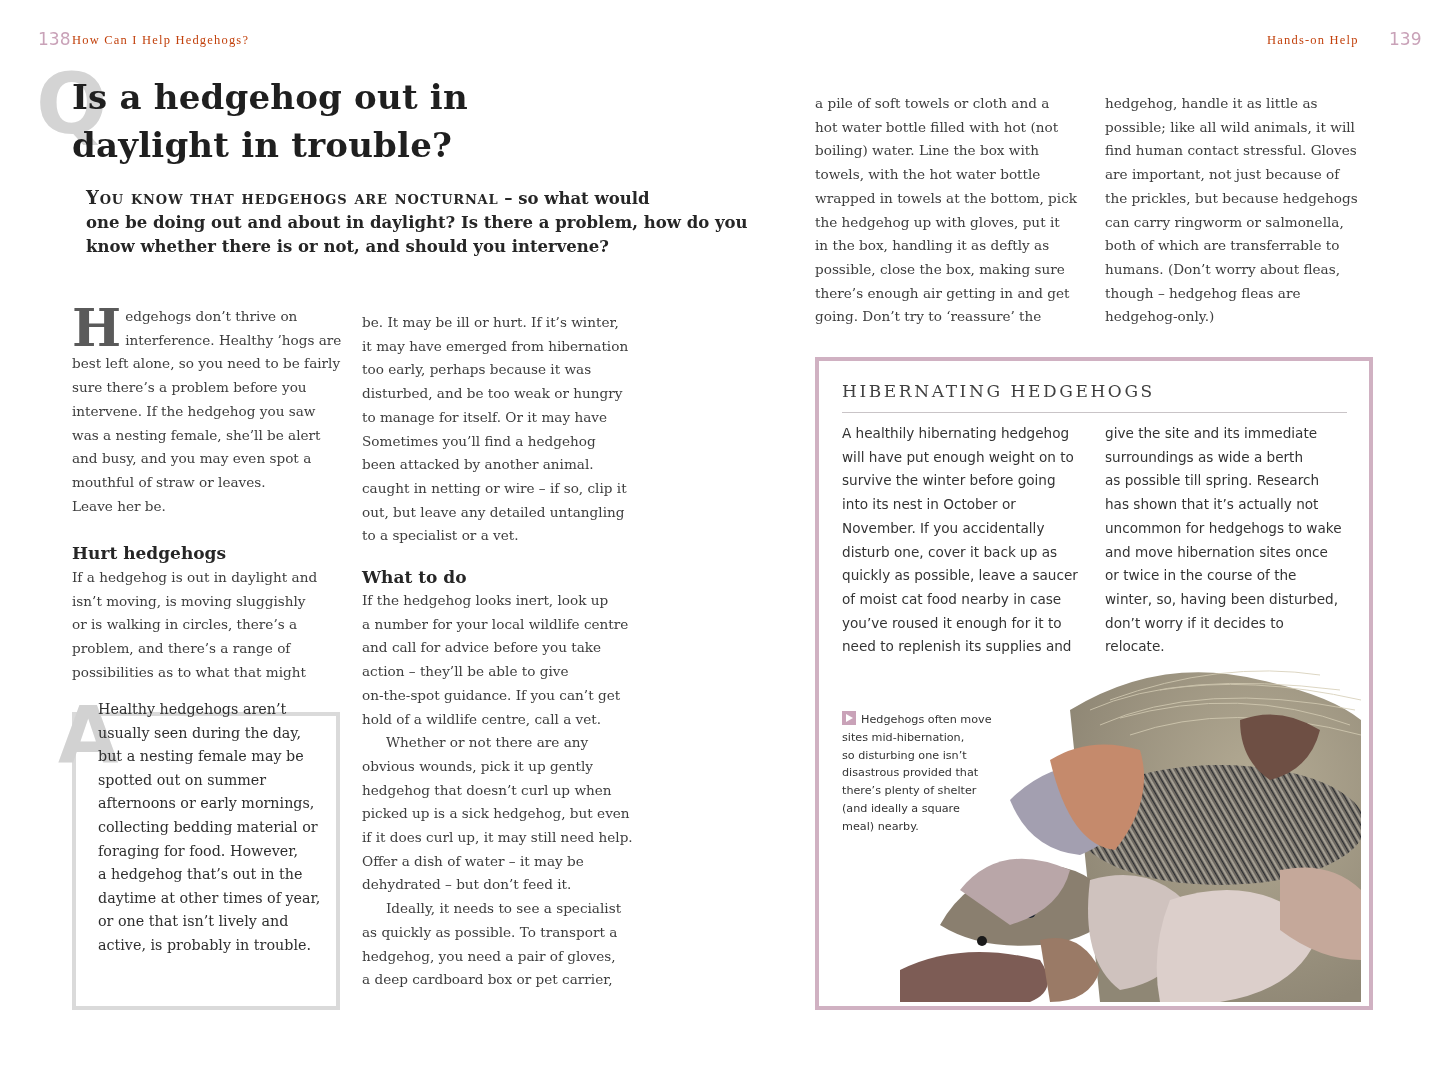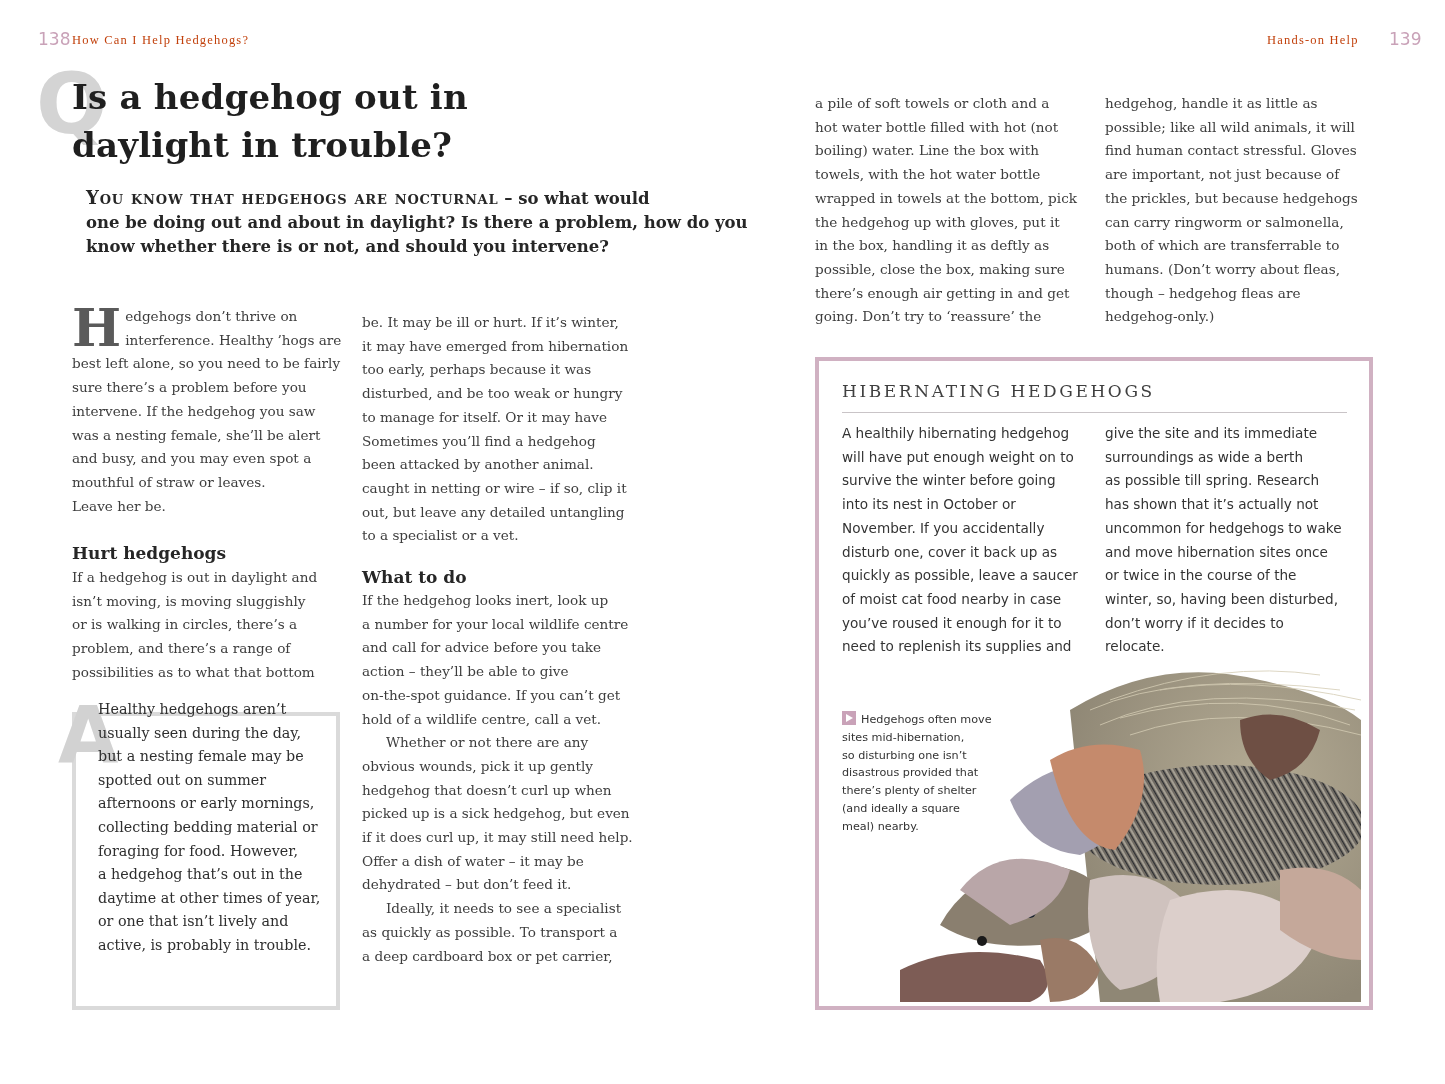--- a/index.html
+++ b/index.html
@@ -57,21 +57,21 @@
   <p>mouthful of straw or leaves.</p>
   <p>Leave her be.</p>
 </div>
 
 <div class="abs subhead" style="left:72px; top:541px;">Hurt hedgehogs</div>
 <div class="abs body" style="left:72px; top:566px;">
   <p>If a hedgehog is out in daylight and</p>
   <p>isn’t moving, is moving sluggishly</p>
   <p>or is walking in circles, there’s a</p>
   <p>problem, and there’s a range of</p>
-  <p>possibilities as to what that bottom</p>
+  <p>possibilities as to what that might</p>
 </div>
 
 <div class="abs answer-box" style="left:72px; top:712px; width:260px; height:290px;"></div>
 <div class="abs bigA" style="left:58px; top:696px;">A</div>
 <div class="abs answer-text" style="left:98px; top:698px;">
   <div>Healthy hedgehogs aren’t</div>
   <div>usually seen during the day,</div>
   <div>but a nesting female may be</div>
   <div>spotted out on summer</div>
   <div>afternoons or early mornings,</div>
@@ -106,20 +106,21 @@
   <p>hold of a wildlife centre, call a vet.</p>
   <p class="indent">Whether or not there are any</p>
   <p>obvious wounds, pick it up gently</p>
   <p>hedgehog that doesn’t curl up when</p>
   <p>picked up is a sick hedgehog, but even</p>
   <p>if it does curl up, it may still need help.</p>
   <p>Offer a dish of water – it may be</p>
   <p>dehydrated – but don’t feed it.</p>
   <p class="indent">Ideally, it needs to see a specialist</p>
   <p>as quickly as possible. To transport a</p>
+  <p>hedgehog, you need a pair of gloves,</p>
   <p>a deep cardboard box or pet carrier,</p>
 </div>
 
 <div class="abs running" style="left:1267px; top:33px;">Hands-on Help</div>
 <div class="abs folio" style="left:1389px; top:29px;">139</div>
 
 <div class="abs body" style="left:815px; top:92px;">
   <p>a pile of soft towels or cloth and a</p>
   <p>hot water bottle filled with hot (not</p>
   <p>boiling) water. Line the box with</p>

